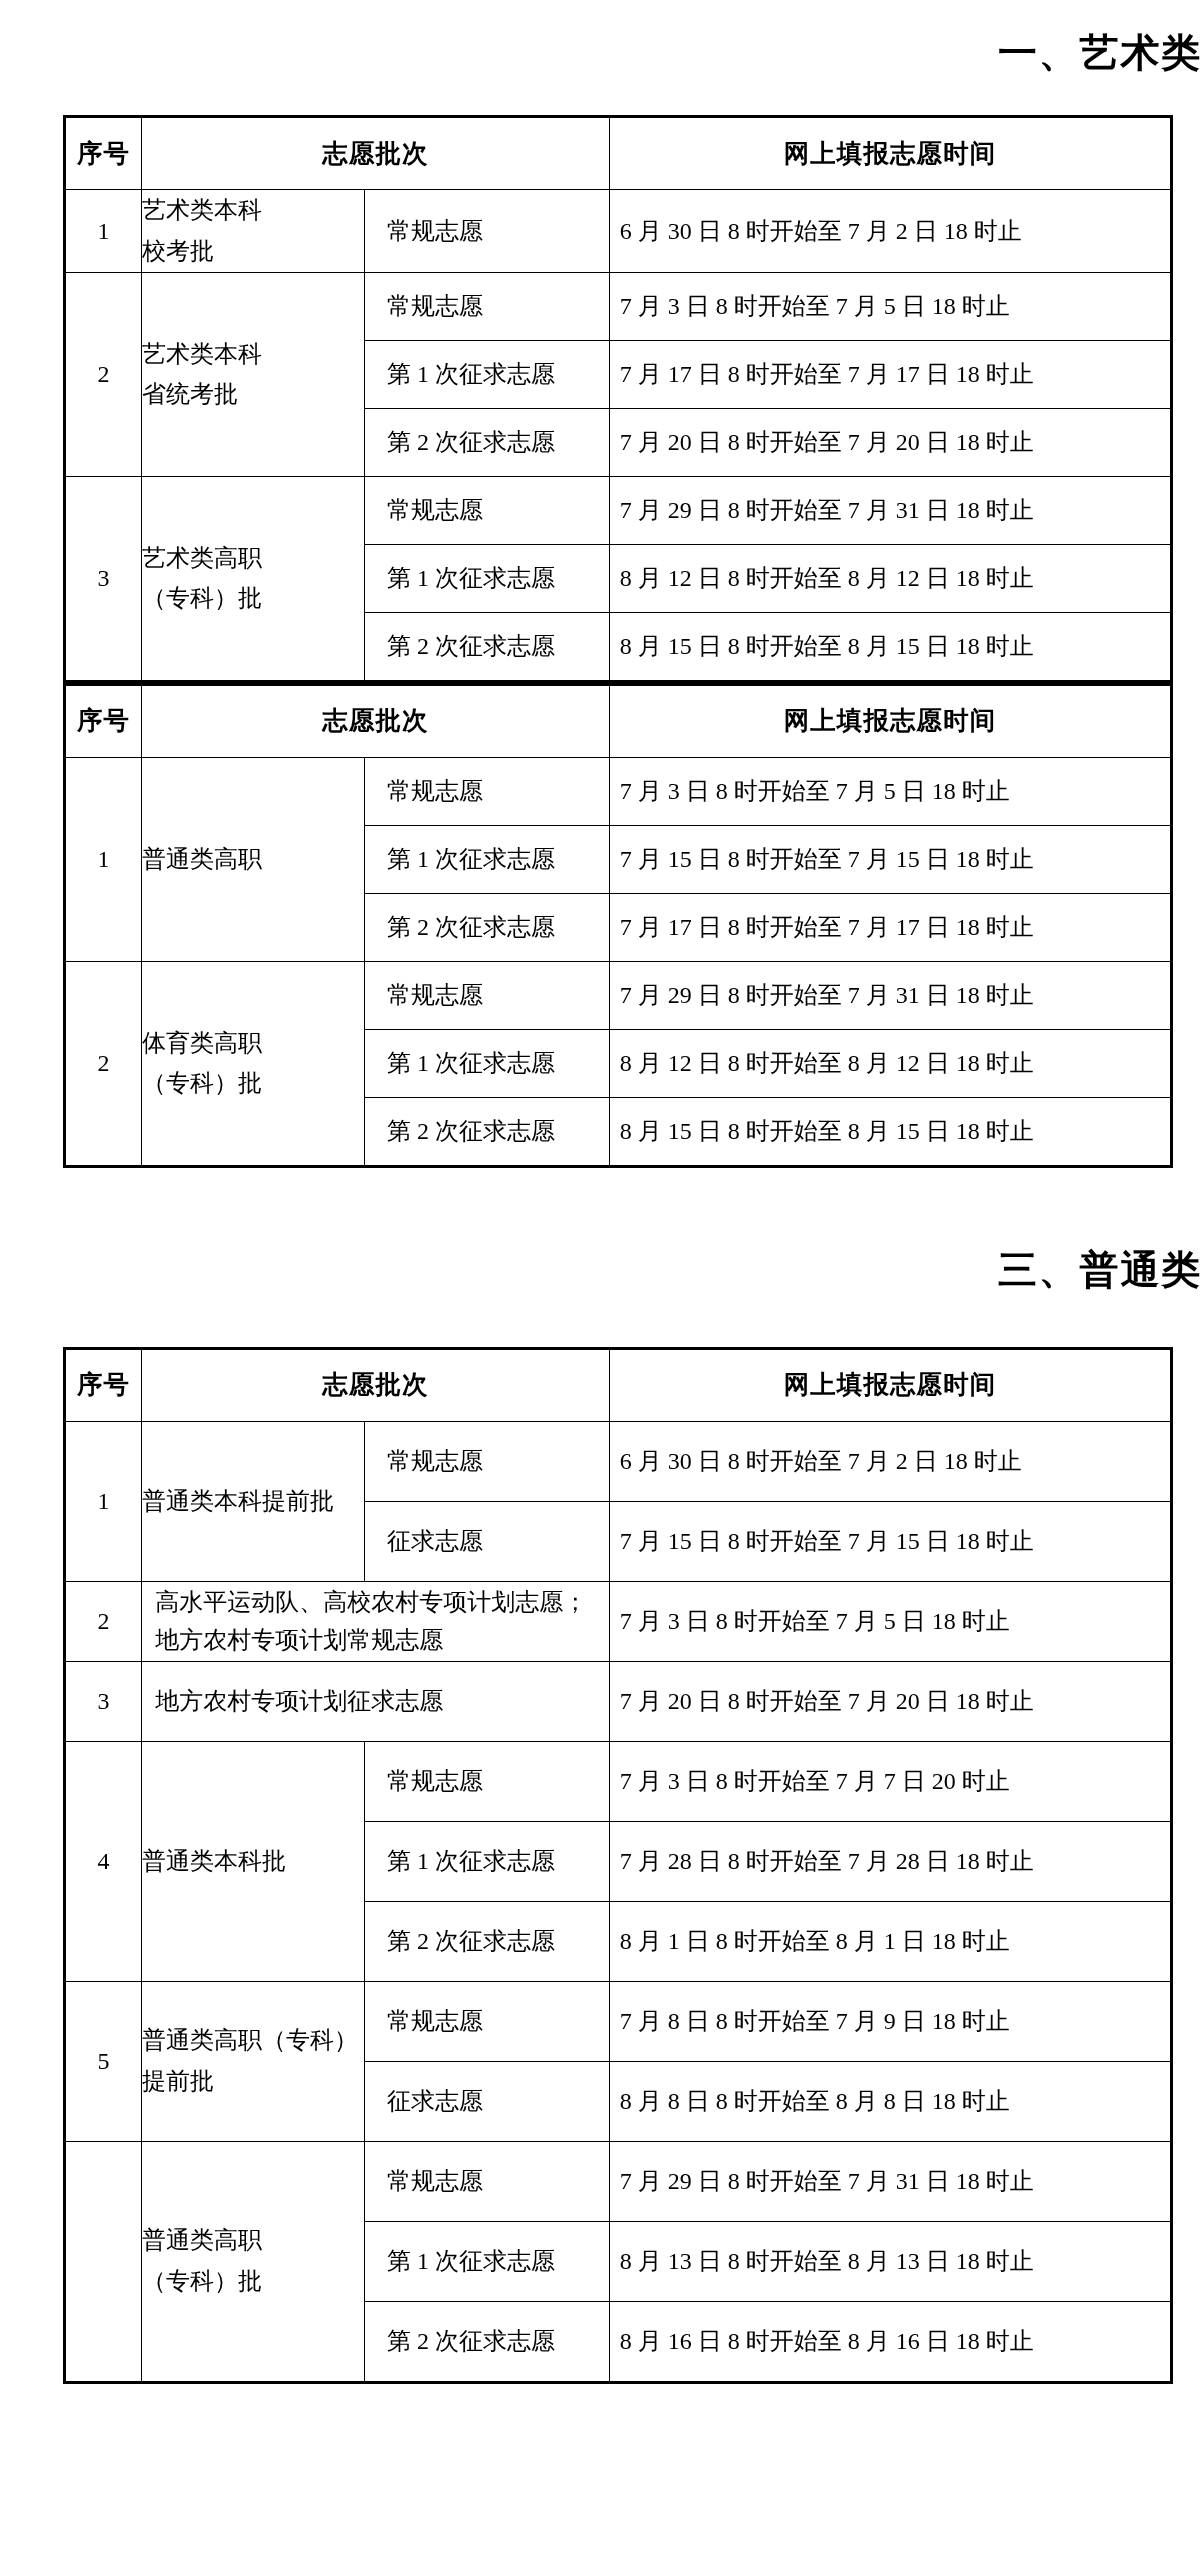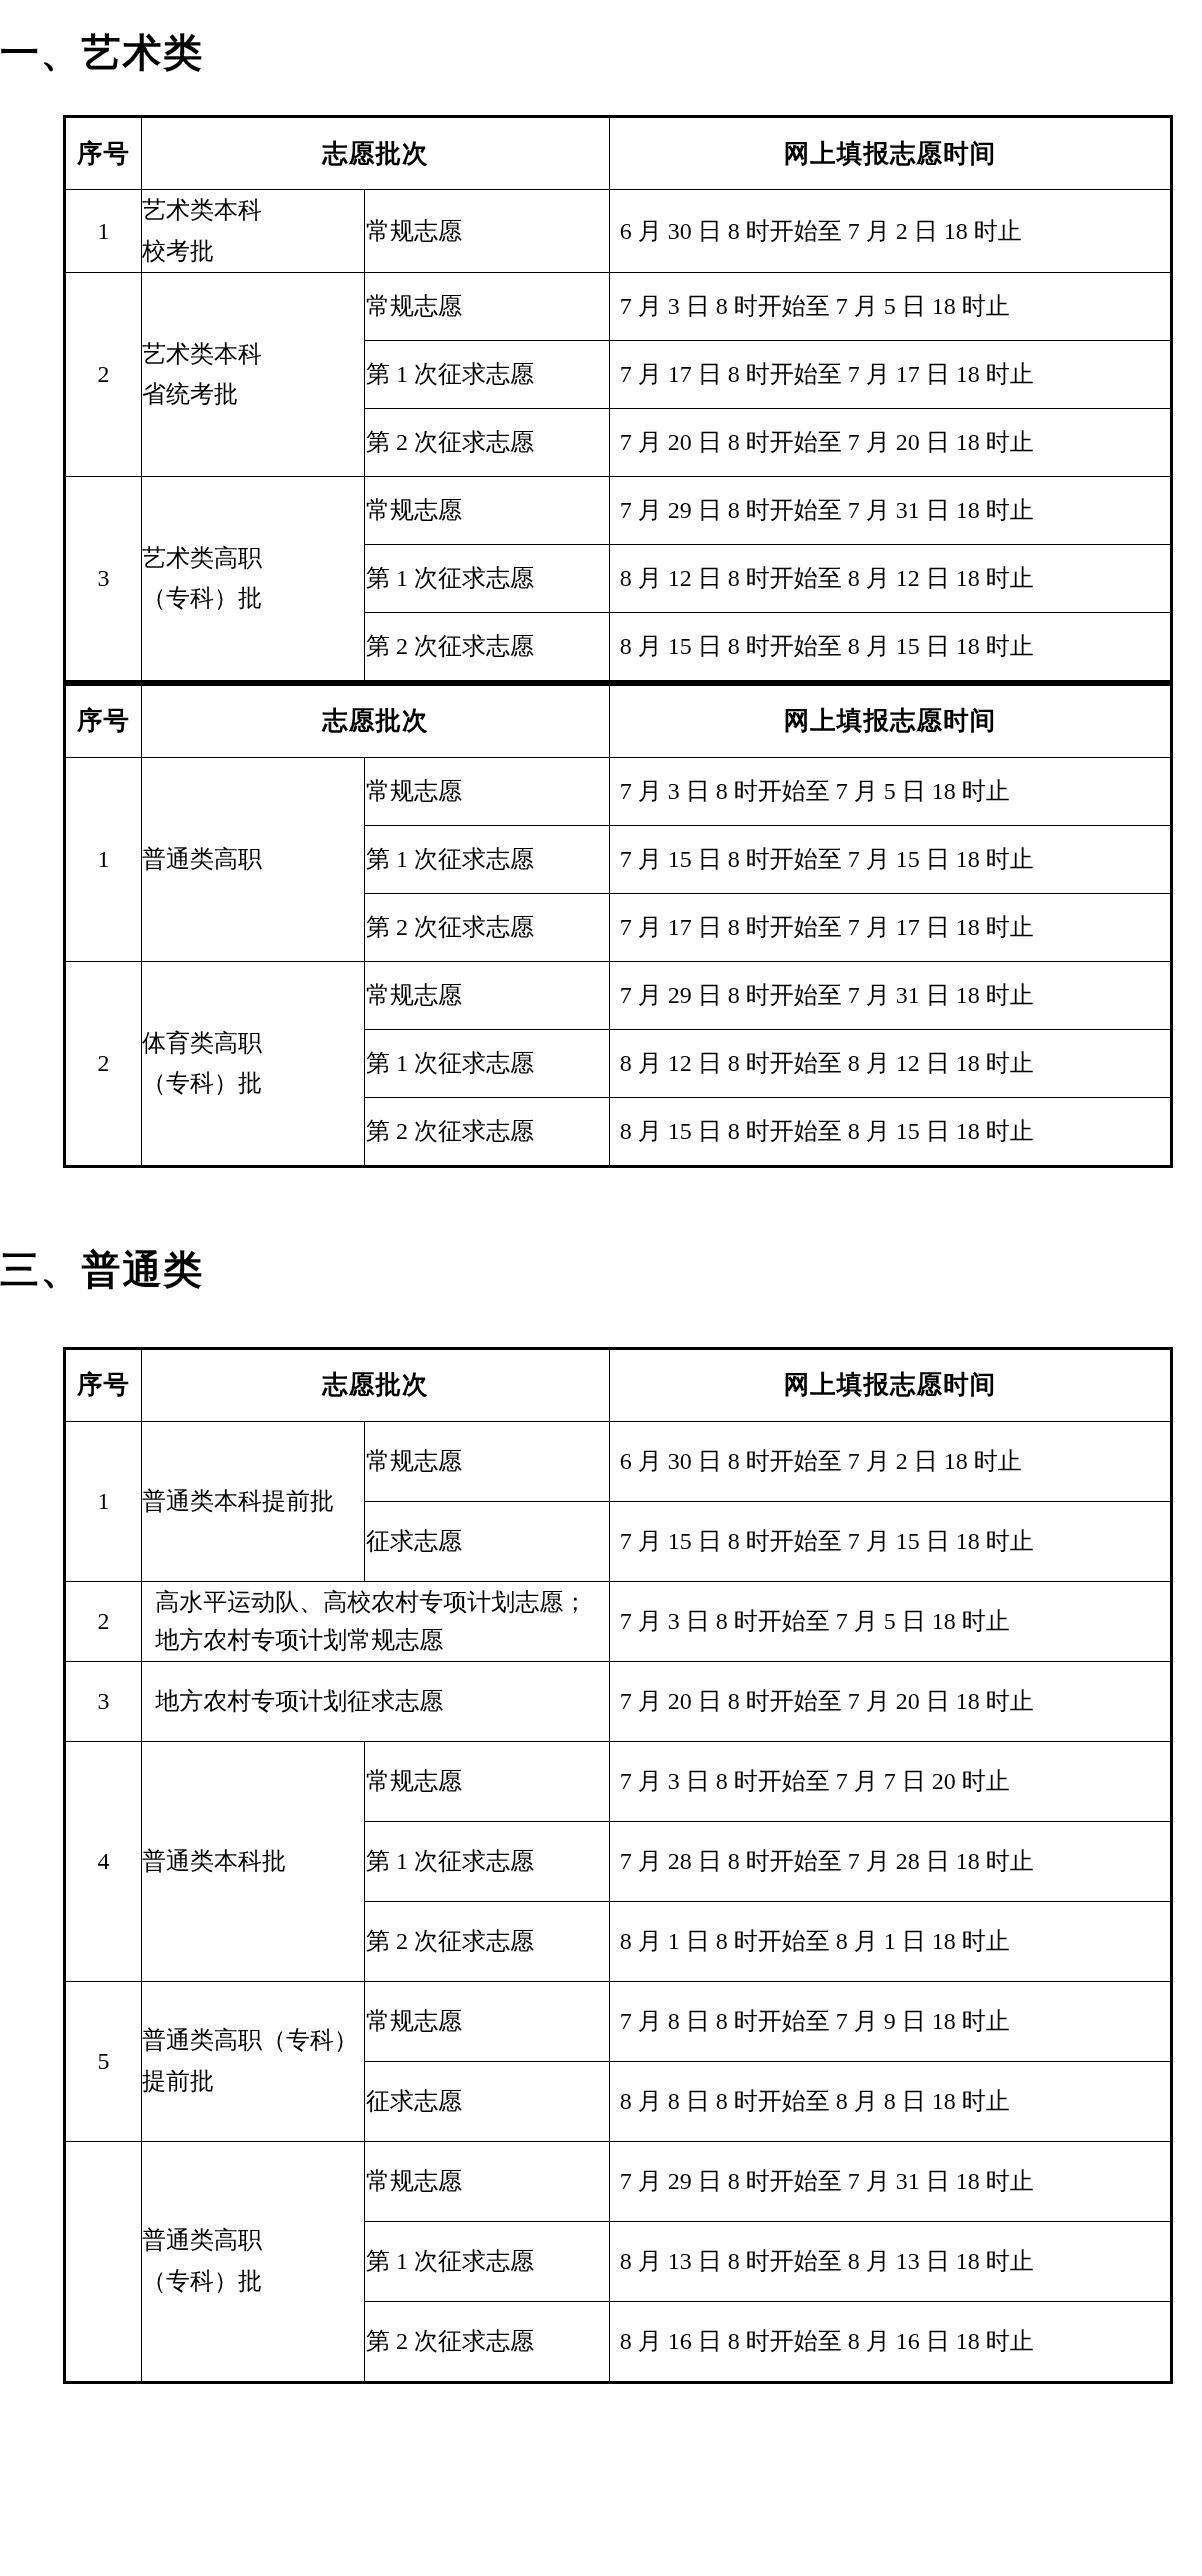--- a/index.html
+++ b/index.html
@@ -3,21 +3,21 @@
 <meta charset="utf-8">
 <style>
   html,body{margin:0;padding:0;background:#ffffff;}
   body{
     width:1202px;height:2576px;overflow:hidden;
     font-family:"Liberation Serif","DejaVu Serif",serif;
     color:#000;
   }
   .page{padding-top:22px;}
   .section h2.title{
-    font-size:39px;font-weight:bold;text-align:left;
+    font-size:39px;font-weight:bold;text-align:right;
     margin:71px 0 40px 0;letter-spacing:1.8px;line-height:1.15;
   }
   .section:first-of-type h2.title{margin-top:8.5px;}
   .section.s3 h2.title{margin:80px 0 54px 0;}
   table.sched{
     border-collapse:collapse;table-layout:fixed;
     margin-left:63px;width:1107px;
     border:3.6px solid #000;
   }
   col.c-no{width:77px;}
@@ -34,21 +34,21 @@
   .sched th{
     font-weight:bold;font-size:25.4px;height:71px;
     text-align:center;letter-spacing:1.2px;
   }
   .sched td{height:67px;line-height:1.45;}
   .section.s3 .sched td{height:79px;}
   .sched tr.tall td{height:114px;}
   td.no{text-align:center;}
   td.name{text-align:left;white-space:pre-line;line-height:1.7;}
   td.name.merged{text-align:left;padding-left:13.3px;line-height:1.6;}
-  td.sub{text-align:left;padding-left:1px;}
+  td.sub{text-align:left;padding-left:22px;}
   td.time{text-align:left;padding-left:9.7px;}
 </style>
 </head>
 <body>
 
 <div class="page" id="content">
     <div class="section s1">
       <h2 class="title">一、艺术类</h2>
       <table class="sched">
         <colgroup>

